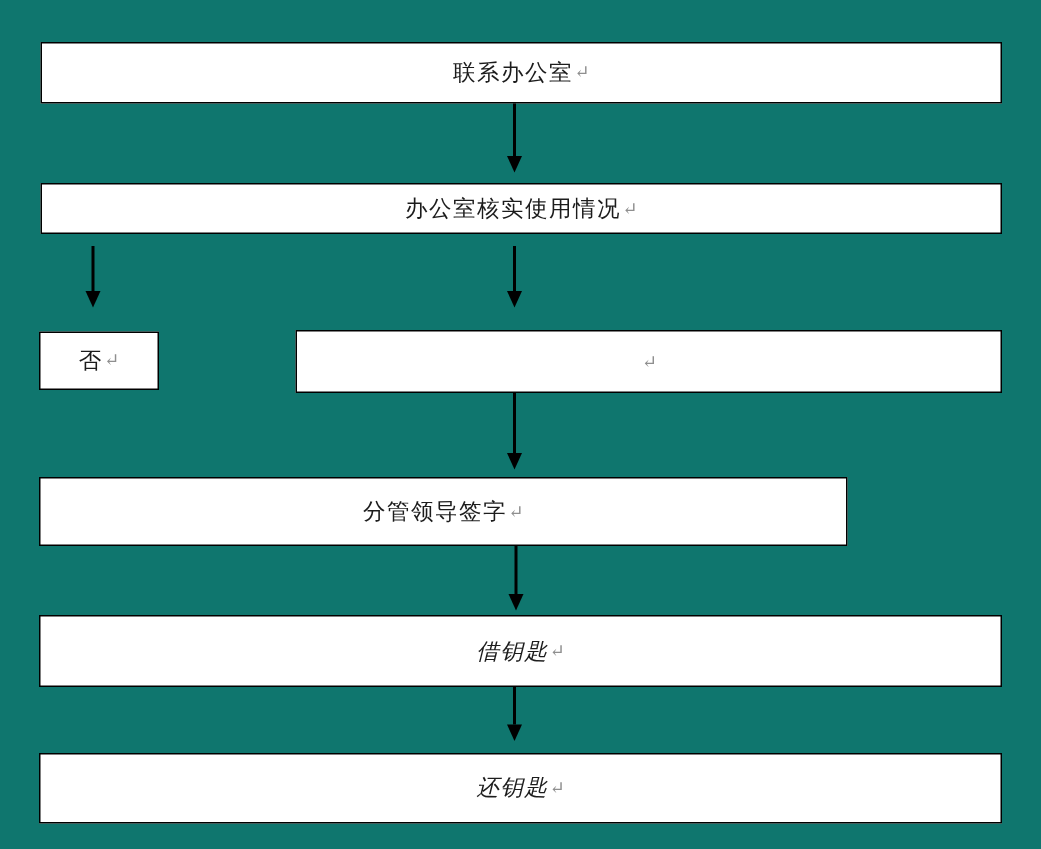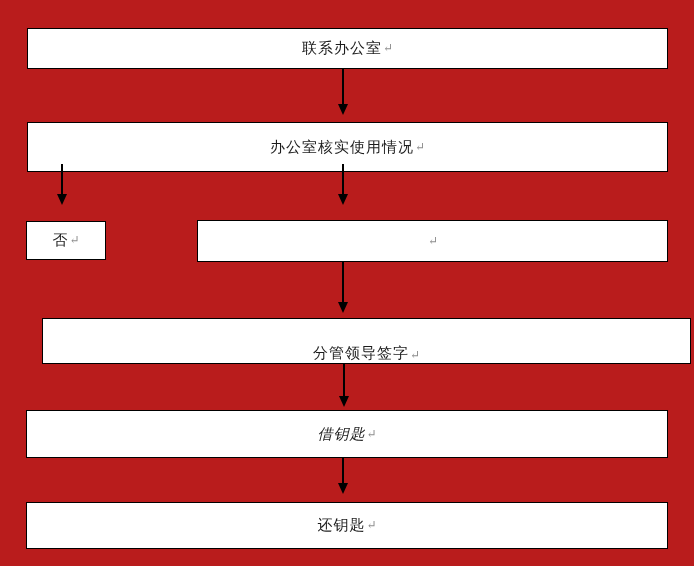--- a/index.html
+++ b/index.html
@@ -4,21 +4,21 @@
 <style>
   html, body {
     margin: 0;
     padding: 0;
     background: #ffffff;
   }
   .canvas {
     position: relative;
     width: 694px;
     height: 566px;
-    background: #b91c1c;
+    background: #0f766e;
     font-family: "Liberation Serif", "DejaVu Serif", serif;
     overflow: hidden;
   }
   .node {
     position: absolute;
     border: 1.5px solid #000000;
     background: #ffffff;
     display: flex;
     align-items: center;
     justify-content: center;
@@ -54,21 +54,21 @@
 <div class="canvas">
 
   <div class="node" style="left:27px; top:28px; width:641px; height:41px;">
     <span>联系办公室</span>
       <span class="pmark">↵</span>
   </div>
 
   <div class="stem" style="left:342px; top:69px; height:35px;"></div>
   <div class="head" style="left:338px; top:104px;"></div>
 
-  <div class="node" style="left:27px; top:122px; width:641px; height:50px;">
+  <div class="node" style="left:27px; top:122px; width:641px; height:34px;">
     <span>办公室核实使用情况</span>
       <span class="pmark">↵</span>
   </div>
 
   <div class="stem" style="left:61px; top:164px; height:30px;"></div>
   <div class="head" style="left:57px; top:194px;"></div>
 
   <div class="stem" style="left:342px; top:164px; height:30px;"></div>
   <div class="head" style="left:338px; top:194px;"></div>
 
@@ -77,34 +77,34 @@
       <span class="pmark">↵</span>
   </div>
 
   <div class="node" style="left:197px; top:220px; width:471px; height:42px;">
       <span class="pmark">↵</span>
   </div>
 
   <div class="stem" style="left:342px; top:262px; height:40px;"></div>
   <div class="head" style="left:338px; top:302px;"></div>
 
-  <div class="node" style="left:42px; top:318px; width:649px; height:46px;align-items:flex-end;">
+  <div class="node" style="left:26px; top:318px; width:539px; height:46px;">
     <span>分管领导签字</span>
       <span class="pmark">↵</span>
   </div>
 
   <div class="stem" style="left:343px; top:364px; height:32px;"></div>
   <div class="head" style="left:339px; top:396px;"></div>
 
   <div class="node" style="left:26px; top:410px; width:642px; height:48px;font-style:italic;">
     <span>借钥匙</span>
       <span class="pmark">↵</span>
   </div>
 
   <div class="stem" style="left:342px; top:458px; height:25px;"></div>
   <div class="head" style="left:338px; top:483px;"></div>
 
-  <div class="node" style="left:26px; top:502px; width:642px; height:47px;">
+  <div class="node" style="left:26px; top:502px; width:642px; height:47px;font-style:italic;">
     <span>还钥匙</span>
       <span class="pmark">↵</span>
   </div>
 
 </div>
 
 </body></html>

